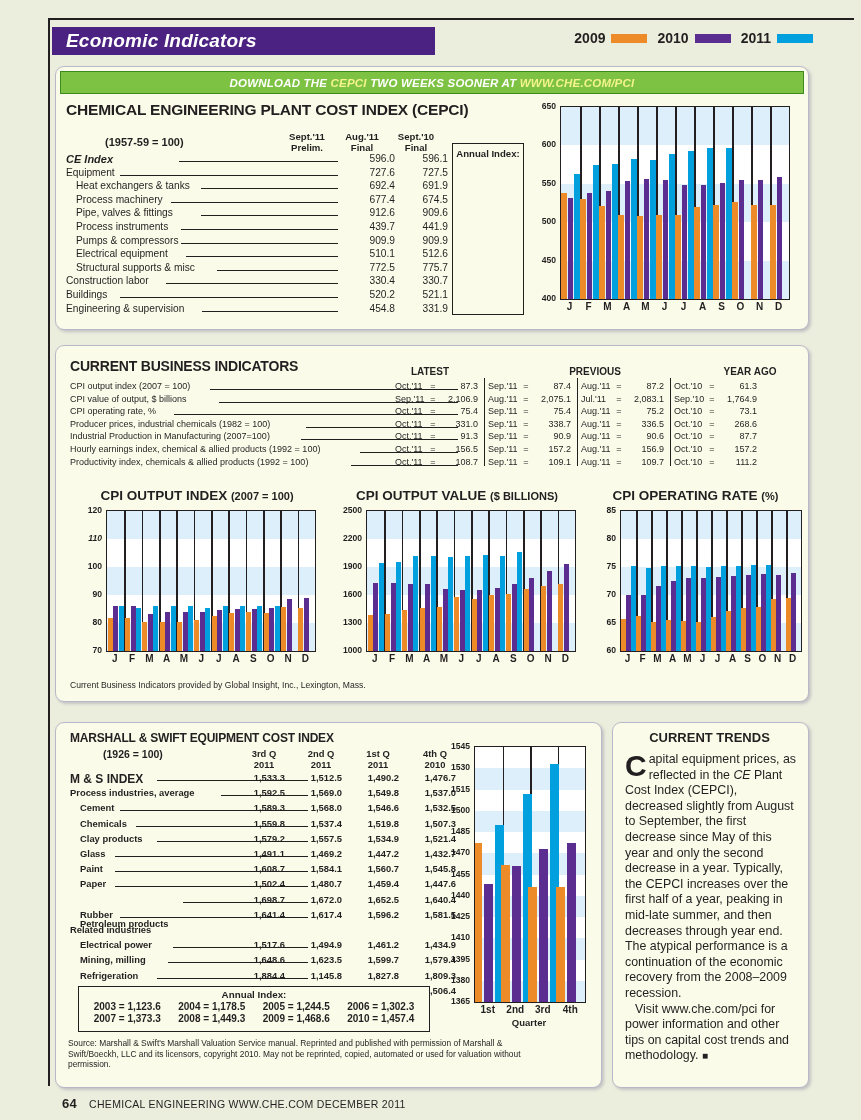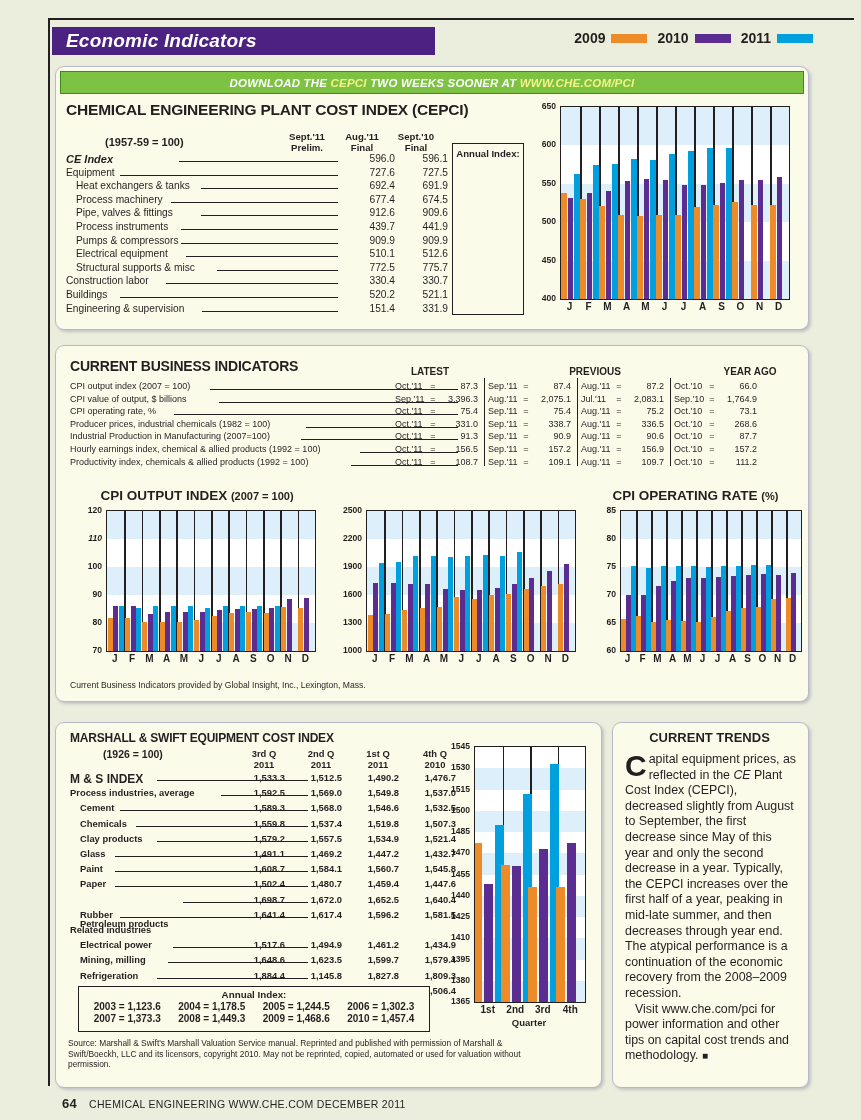--- a/index.html
+++ b/index.html
@@ -233,21 +233,21 @@
       <div class="trow" style="top: 289px;">
         <div class="tlabel" style="left: 0px;">Buildings</div>
         <div class="leader" style="left: 53.9px; width: 218.1px;"></div>
         <div class="tval v1">520.2</div>
         <div class="tval v2">521.1</div>
         <div class="tval v3">502.5</div>
       </div>
       <div class="trow" style="top: 302.6px;">
         <div class="tlabel" style="left: 0px;">Engineering &amp; supervision</div>
         <div class="leader" style="left: 135.5px; width: 136.5px;"></div>
-        <div class="tval v1">151.4</div>
+        <div class="tval v1">454.8</div>
         <div class="tval v2">331.9</div>
         <div class="tval v3">337.3</div>
       </div>
     </div>
 
   <div class="annbox">
     <div class="t">Annual Index:</div>
   </div>
 
   <div class="chart" id="chart-cepci" style="left: 525px; top: 98px; width: 275px; height: 225px;">
@@ -327,26 +327,26 @@
   <div class="cbi-head" style="left:560px;width:70px;">PREVIOUS</div>
   <div class="cbi-head" style="left:715px;width:70px;">YEAR AGO</div>
 
   <div id="cbi-rows">
       <div class="cbi-row" style="top: 381px; width: 720px;">
         <div class="cbi-lab">CPI output index (2007 = 100)</div>
         <div class="leader" style="left: 139.95px; width: 248.05px;"></div>
         <div class="cbi-cell" style="left: 325px;"><span class="d">Oct.'11</span><span class="eq">=</span><span class="n">87.3</span></div>
         <div class="cbi-cell" style="left: 418px;"><span class="d">Sep.'11</span><span class="eq">=</span><span class="n">87.4</span></div>
         <div class="cbi-cell" style="left: 511px;"><span class="d">Aug.'11</span><span class="eq">=</span><span class="n">87.2</span></div>
-        <div class="cbi-cell" style="left: 604px;"><span class="d">Oct.'10</span><span class="eq">=</span><span class="n">66.0</span></div>
+        <div class="cbi-cell" style="left: 604px;"><span class="d">Oct.'10</span><span class="eq">=</span><span class="n">61.3</span></div>
       </div>
       <div class="cbi-row" style="top: 393.6px; width: 720px;">
         <div class="cbi-lab">CPI value of output, $ billions</div>
         <div class="leader" style="left: 149.05px; width: 238.95px;"></div>
-        <div class="cbi-cell" style="left: 325px;"><span class="d">Sep.'11</span><span class="eq">=</span><span class="n">3,396.3</span></div>
+        <div class="cbi-cell" style="left: 325px;"><span class="d">Sep.'11</span><span class="eq">=</span><span class="n">2,106.9</span></div>
         <div class="cbi-cell" style="left: 418px;"><span class="d">Aug.'11</span><span class="eq">=</span><span class="n">2,075.1</span></div>
         <div class="cbi-cell" style="left: 511px;"><span class="d">Jul.'11</span><span class="eq">=</span><span class="n">2,083.1</span></div>
         <div class="cbi-cell" style="left: 604px;"><span class="d">Sep.'10</span><span class="eq">=</span><span class="n">1,764.9</span></div>
       </div>
       <div class="cbi-row" style="top: 406.2px; width: 720px;">
         <div class="cbi-lab">CPI operating rate, %</div>
         <div class="leader" style="left: 103.55px; width: 284.45px;"></div>
         <div class="cbi-cell" style="left: 325px;"><span class="d">Oct.'11</span><span class="eq">=</span><span class="n">75.4</span></div>
         <div class="cbi-cell" style="left: 418px;"><span class="d">Sep.'11</span><span class="eq">=</span><span class="n">75.4</span></div>
         <div class="cbi-cell" style="left: 511px;"><span class="d">Aug.'11</span><span class="eq">=</span><span class="n">75.2</span></div>
@@ -454,20 +454,21 @@
       <div class="xtick" style="left: 107.333px; width: 17.3333px; top: 165px;">M</div>
       <div class="xtick" style="left: 124.667px; width: 17.3333px; top: 165px;">J</div>
       <div class="xtick" style="left: 142px; width: 17.3333px; top: 165px;">J</div>
       <div class="xtick" style="left: 159.333px; width: 17.3333px; top: 165px;">A</div>
       <div class="xtick" style="left: 176.667px; width: 17.3333px; top: 165px;">S</div>
       <div class="xtick" style="left: 194px; width: 17.3333px; top: 165px;">O</div>
       <div class="xtick" style="left: 211.333px; width: 17.3333px; top: 165px;">N</div>
       <div class="xtick" style="left: 228.667px; width: 17.3333px; top: 165px;">D</div>
     </div>
   <div class="chart" id="chart-cpi-output-value" style="left: 328px; top: 488px; width: 258px; height: 190px;">
+      <div style="position: absolute; left: 0px; top: 0px; width: 258px; text-align: center; font-size: 13.5px; font-weight: bold;"><span>CPI OUTPUT VALUE</span> <span class="sm" style="font-size:11px">($ BILLIONS)</span></div>
       <div class="plot" style="left: 38px; top: 22px; width: 208px; height: 140px;">
         <div class="band" style="top: 112px; height: 28px;"></div>
         <div class="band" style="top: 56px; height: 28px;"></div>
         <div class="band" style="top: 0px; height: 28px;"></div>
         <div class="vsep" style="left: 17.3333px;"></div>
         <div class="vsep" style="left: 34.6667px;"></div>
         <div class="vsep" style="left: 52px;"></div>
         <div class="vsep" style="left: 69.3333px;"></div>
         <div class="vsep" style="left: 86.6667px;"></div>
         <div class="vsep" style="left: 104px;"></div>

